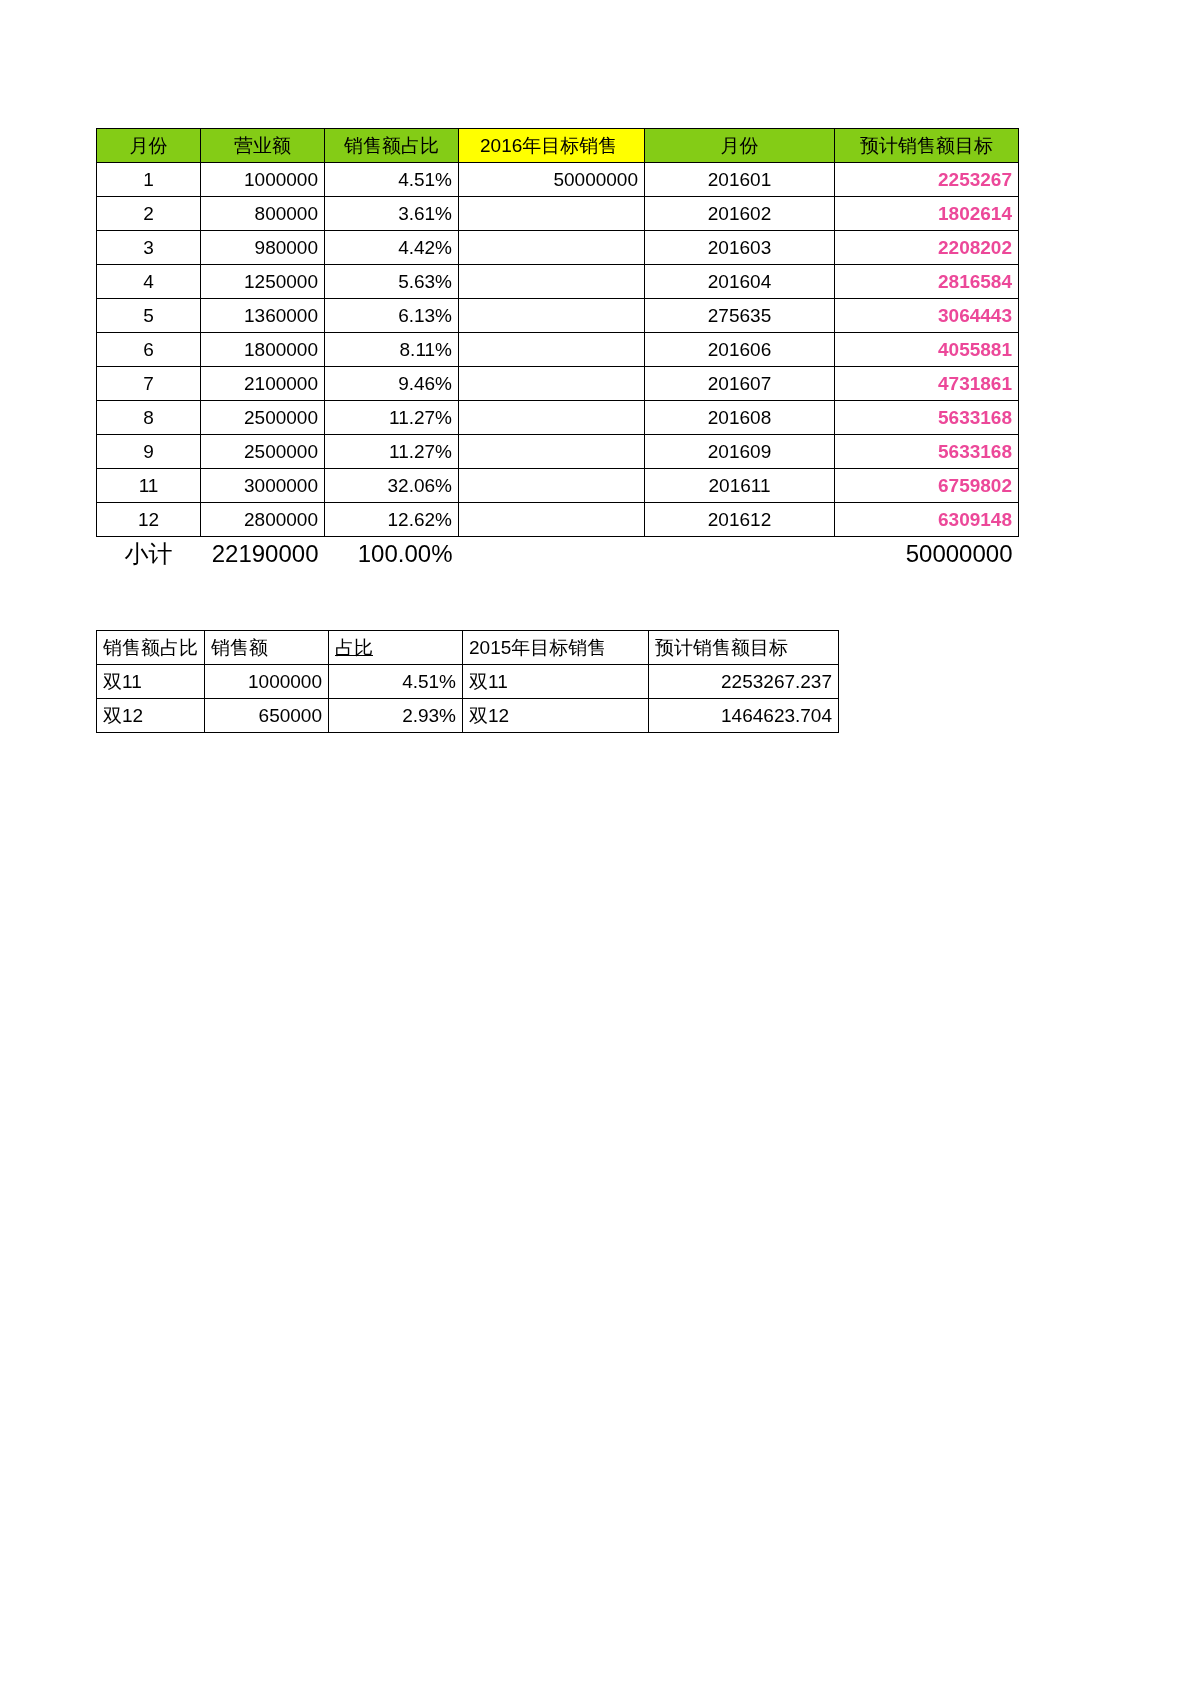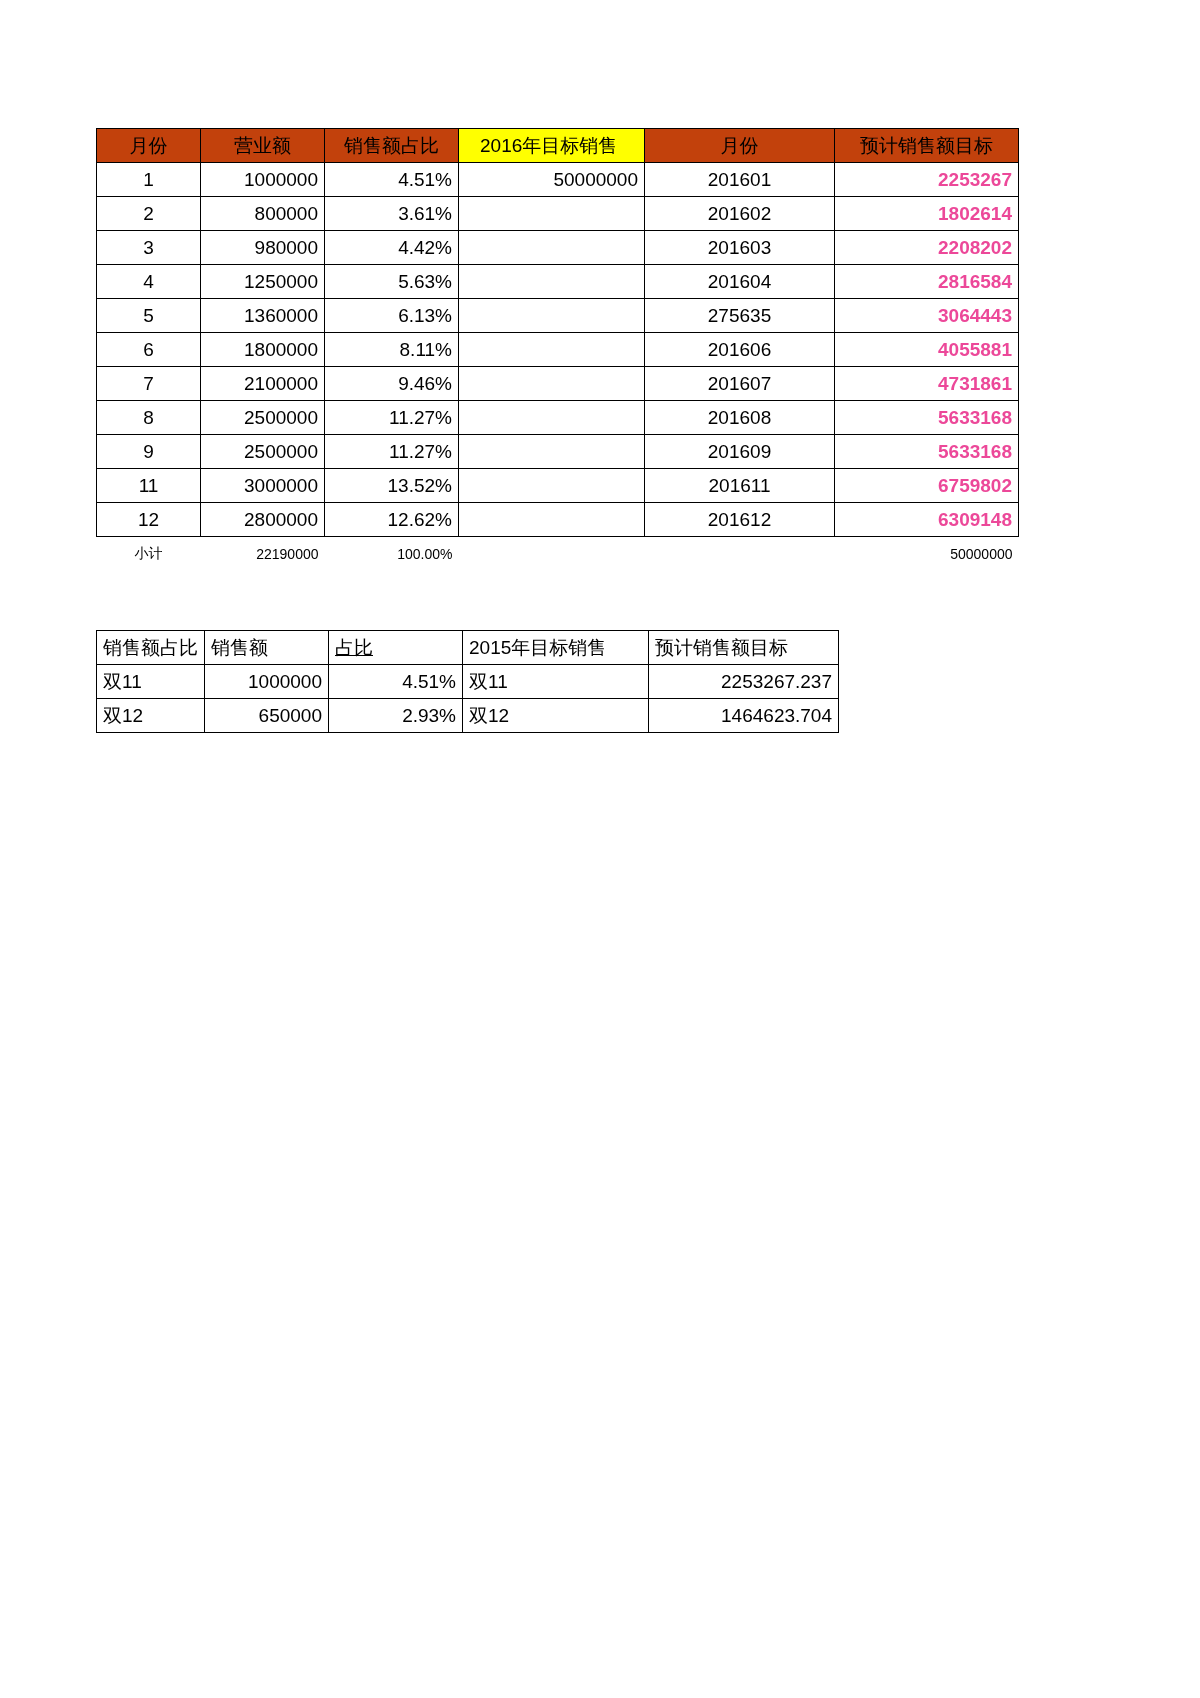--- a/index.html
+++ b/index.html
@@ -27,21 +27,21 @@
     border: 1px solid #000000;
     font-weight: normal;
     font-size: 19px;
     height: 34px;
     padding: 0 6px;
     box-sizing: border-box;
     white-space: nowrap;
     overflow: hidden;
   }
   .hdr {
-    background: #c2410c;
+    background: #84cc16;
     text-align: center;
     font-size: 19px;
   }
   .hdr-left {
     background: #ffff00;
     text-align: left;
   }
   .c { text-align: center; }
   .r { text-align: right; }
   .l { text-align: left; }
@@ -54,21 +54,21 @@
   .w-month   { width: 104px; }
   .w-rev     { width: 124px; }
   .w-share   { width: 134px; }
   .w-target  { width: 186px; padding-left: 21px; }
   .w-month2  { width: 190px; }
   .w-goal    { width: 184px; }
 
   
   .totals td {
     border: none;
-    font-size: 14px;
+    font-size: 24px;
     height: 34px;
   }
 
   
   .sheet2 {
     position: absolute;
     left: 96px;
     top: 630px;
   }
   .w2-node { width: 104px; }
@@ -161,21 +161,21 @@
         <td class="c">9</td>
         <td class="r">2500000</td>
         <td class="r">11.27%</td>
         <td class="r"></td>
         <td class="c">201609</td>
         <td class="red">5633168</td>
       </tr>
       <tr>
         <td class="c">11</td>
         <td class="r">3000000</td>
-        <td class="r">13.52%</td>
+        <td class="r">32.06%</td>
         <td class="r"></td>
         <td class="c">201611</td>
         <td class="red">6759802</td>
       </tr>
       <tr>
         <td class="c">12</td>
         <td class="r">2800000</td>
         <td class="r">12.62%</td>
         <td class="r"></td>
         <td class="c">201612</td>

